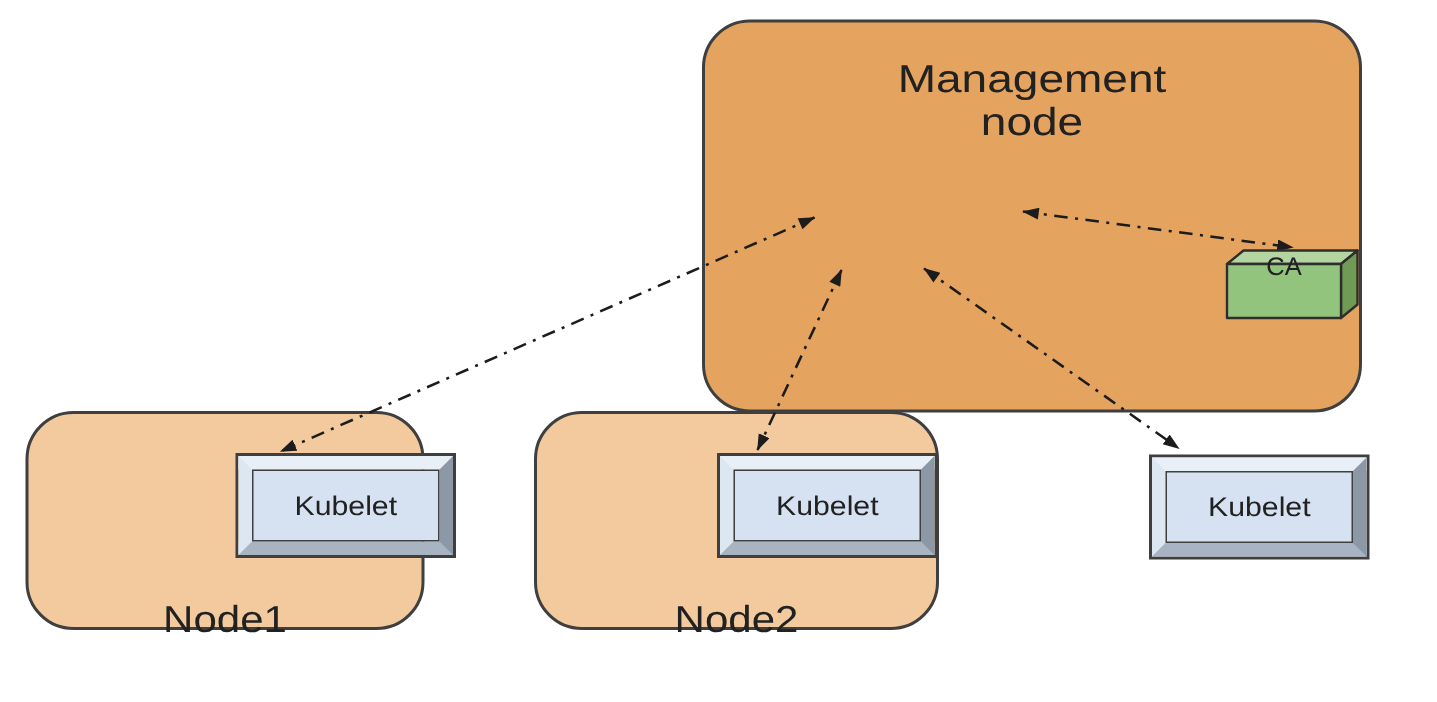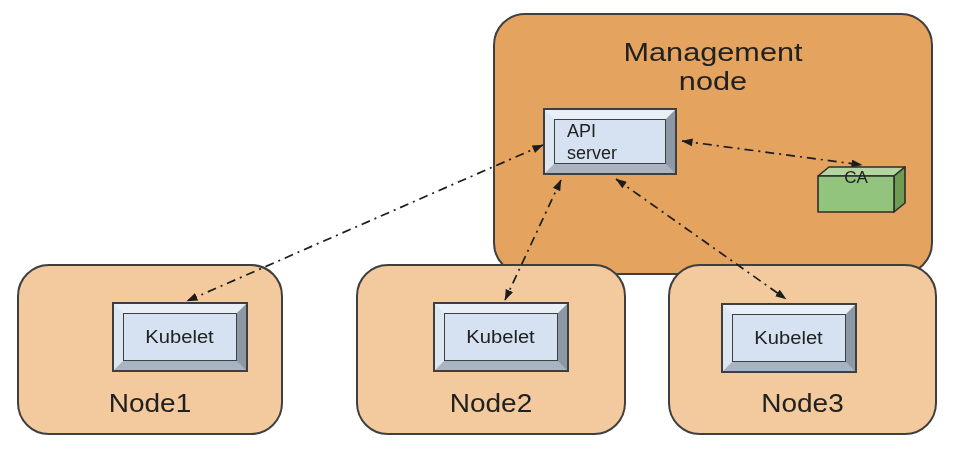--- a/index.html
+++ b/index.html
@@ -11,22 +11,22 @@
   }
   html,body{margin:0;padding:0;background:#ffffff;}
   .canvas{
     position:relative; width:958px; height:468px; background:#ffffff;
     font-family:"Liberation Sans", sans-serif; color:var(--text); overflow:hidden;
   }
   .roundbox{
     position:absolute; box-sizing:border-box;
     border:2px solid var(--outline); border-radius:32px;
   }
-  .mgmt{ left:493px; top:13px; width:440px; height:262px; background:var(--mgmt_fill); }
-  .node{ top:264px; height:171px; background:var(--node_fill); }
+  .mgmt{ left:468px; top:13px; width:440px; height:262px; background:var(--mgmt_fill); }
+  .node{ top:274px; height:146px; background:var(--node_fill); }
   .mgmt-title{
     margin-top:23px; width:100%; text-align:center;
     font-size:26px; line-height:29px; white-space:pre-line;
     transform:scaleX(1.18); transform-origin:50% 50%;
   }
   .node-label{
     position:absolute; top:123px; width:100%; text-align:center;
     font-size:25px; line-height:28px;
     transform:scaleX(1.12); transform-origin:50% 50%;
   }
@@ -36,21 +36,21 @@
     border-color:var(--bevel_top) var(--bevel_right) var(--bevel_bottom) var(--bevel_left);
   }
   .chip-face{
     width:100%; height:100%; box-sizing:border-box; background:var(--bevel_face);
     border:1px solid var(--outline);
     display:flex; align-items:center; justify-content:center;
     font-size:18px; line-height:22px;
   }
   .api-chip{ left:543px; top:108px; width:134px; height:67px; }
   .api-chip .chip-face{ justify-content:flex-start; padding-left:12px; white-space:pre-line; }
-  .kubelet{ width:136px; height:70px; }
+  .kubelet{ width:147px; height:70px;margin-left:45px; }
   .k-label{ display:inline-block; transform:scaleX(1.12); transform-origin:50% 50%; }
   .overlay{ position:absolute; left:0; top:0; width:958px; height:468px; pointer-events:none; }
   .arrow-line{ stroke:var(--arrow); stroke-width:1.7; fill:none; stroke-dasharray:9 5 2 5; }
   .ah{ fill:var(--arrow); }
   .cube-top{ fill:var(--ca_top); stroke:var(--ca_outline); stroke-width:1.6; stroke-linejoin:round; }
   .cube-side{ fill:var(--ca_side); stroke:var(--ca_outline); stroke-width:1.6; stroke-linejoin:round; }
   .cube-front{ fill:var(--ca_front); stroke:var(--ca_outline); stroke-width:1.6; stroke-linejoin:round; }
   .ca-label{
     position:absolute; left:818px; top:160px; width:76px; height:36px;
     display:flex; align-items:center; justify-content:center; font-size:17px;
@@ -65,30 +65,21 @@
     <div class="mgmt-title">Management
 node</div>
   </div>
 
   <div class="roundbox node" style="left:17px; width:266px;">
     <div class="node-label">Node1</div>
   </div>
   <div class="roundbox node" style="left:340px; width:270px;margin-left:16px;">
     <div class="node-label">Node2</div>
   </div>
-  <div class="roundbox node" style="left:668px; width:269px;">
-    <div class="node-label">Node3</div>
-  </div>
 
-  <div class="chip api-chip">
-    <div class="chip-frame">
-      <div class="chip-face">API
-server</div>
-    </div>
-  </div>
 
   <div class="chip kubelet" style="left:112px; top:302px;">
     <div class="chip-frame">
       <div class="chip-face">
         <span class="k-label">Kubelet</span>
       </div>
     </div>
   </div>
   <div class="chip kubelet" style="left:433px; top:302px;">
     <div class="chip-frame">

